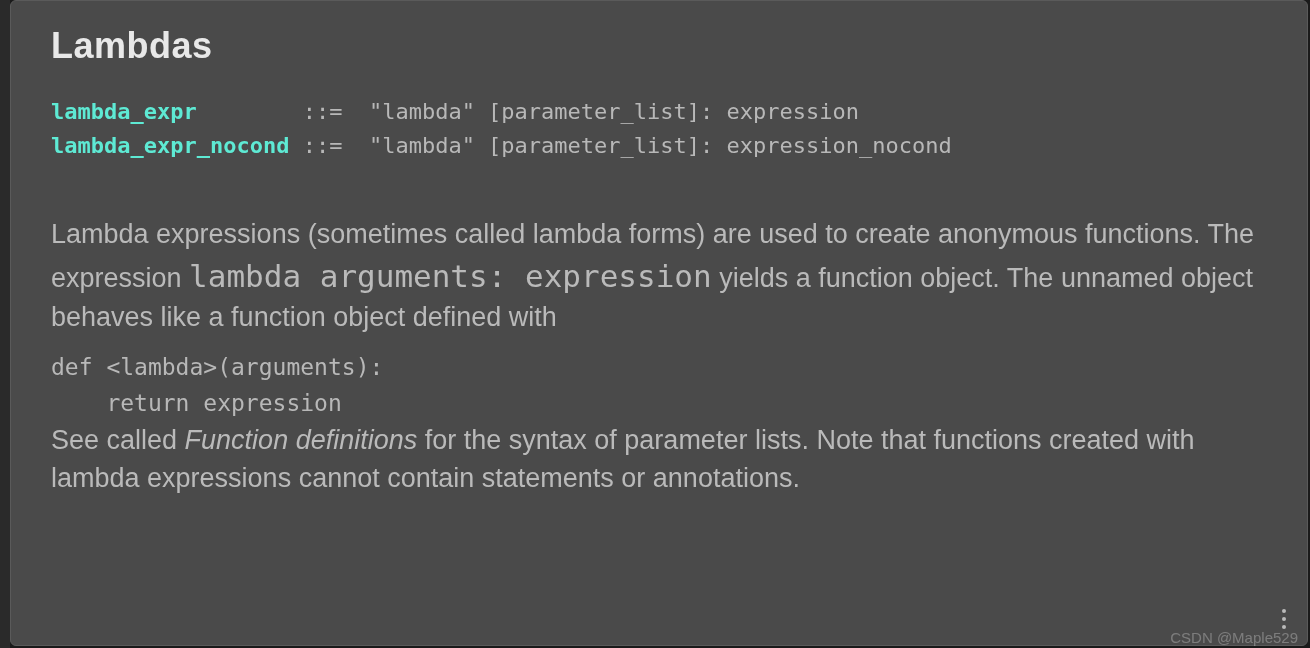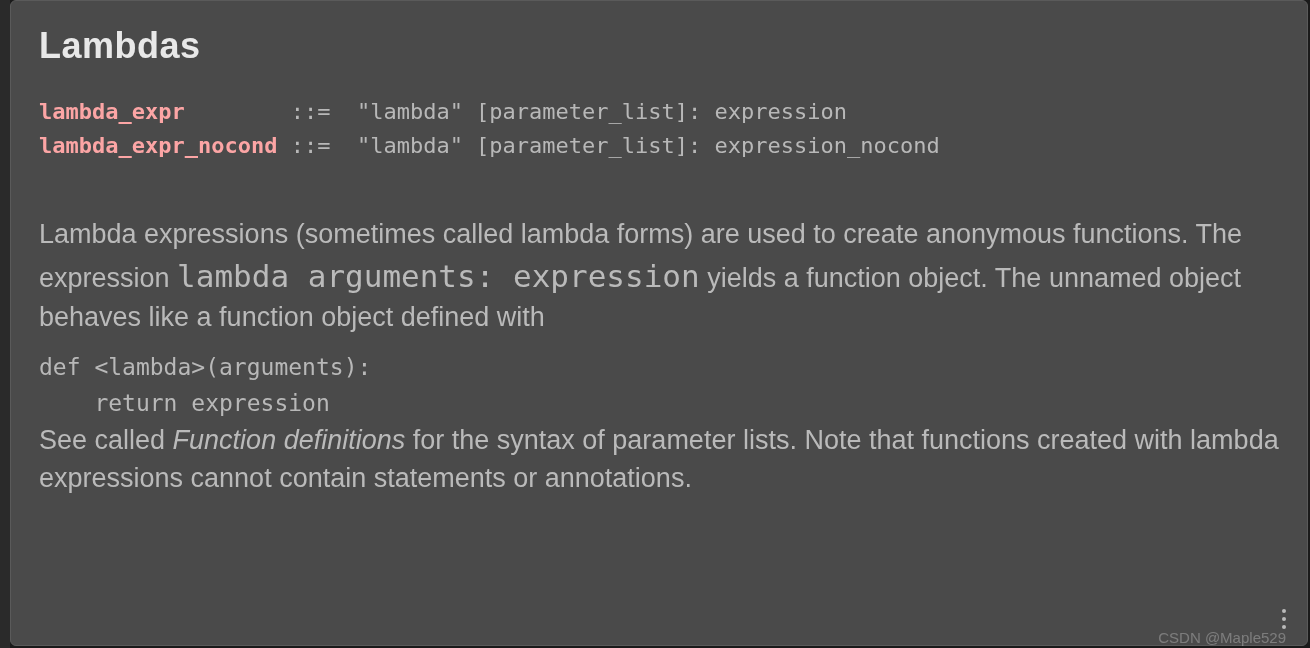--- a/index.html
+++ b/index.html
@@ -25,42 +25,42 @@
     }
     .tooltip {
       position: absolute;
       left: 10px;
       top: 0;
       right: 2px;
       bottom: 2px;
       background: #4a4a4a;
       border: 1px solid #5a5a5a;
       border-radius: 6px;
-      padding: 24px 28px 20px 28px;
+      padding: 24px 28px 20px 40px;
       color: #d0d0d0;
       overflow: hidden;
     }
     .heading {
       font-size: 36px;
       font-weight: 700;
       color: #e8e8e8;
       margin-bottom: 28px;
       letter-spacing: 0.5px;
     }
     .grammar {
       font-family: "SF Mono", Menlo, Monaco, Consolas, monospace;
       font-size: 22px;
       line-height: 1.55;
       color: #b8b8b8;
       margin-bottom: 52px;
       white-space: pre;
     }
     .grammar .bold {
       font-weight: 700;
-      color: #fca5a5;
+      color: #5eead4;
     }
     .para {
       font-size: 27px;
       line-height: 1.42;
       color: #bababa;
       margin-bottom: 14px;
     }
     .para .inline-code {
       font-family: "SF Mono", Menlo, Monaco, Consolas, monospace;
       font-size: 31px;
@@ -91,21 +91,21 @@
       cursor: pointer;
     }
     .more-icon span {
       width: 4px;
       height: 4px;
       background: #bababa;
       border-radius: 50%;
     }
     .watermark {
       position: absolute;
-      right: 24px;
+      right: 12px;
       bottom: 2px;
       font-size: 15px;
       color: rgba(255,255,255,0.28);
       font-family: Arial, sans-serif;
       z-index: 10;
     }
   </style>
 </head>
 <body>
 

